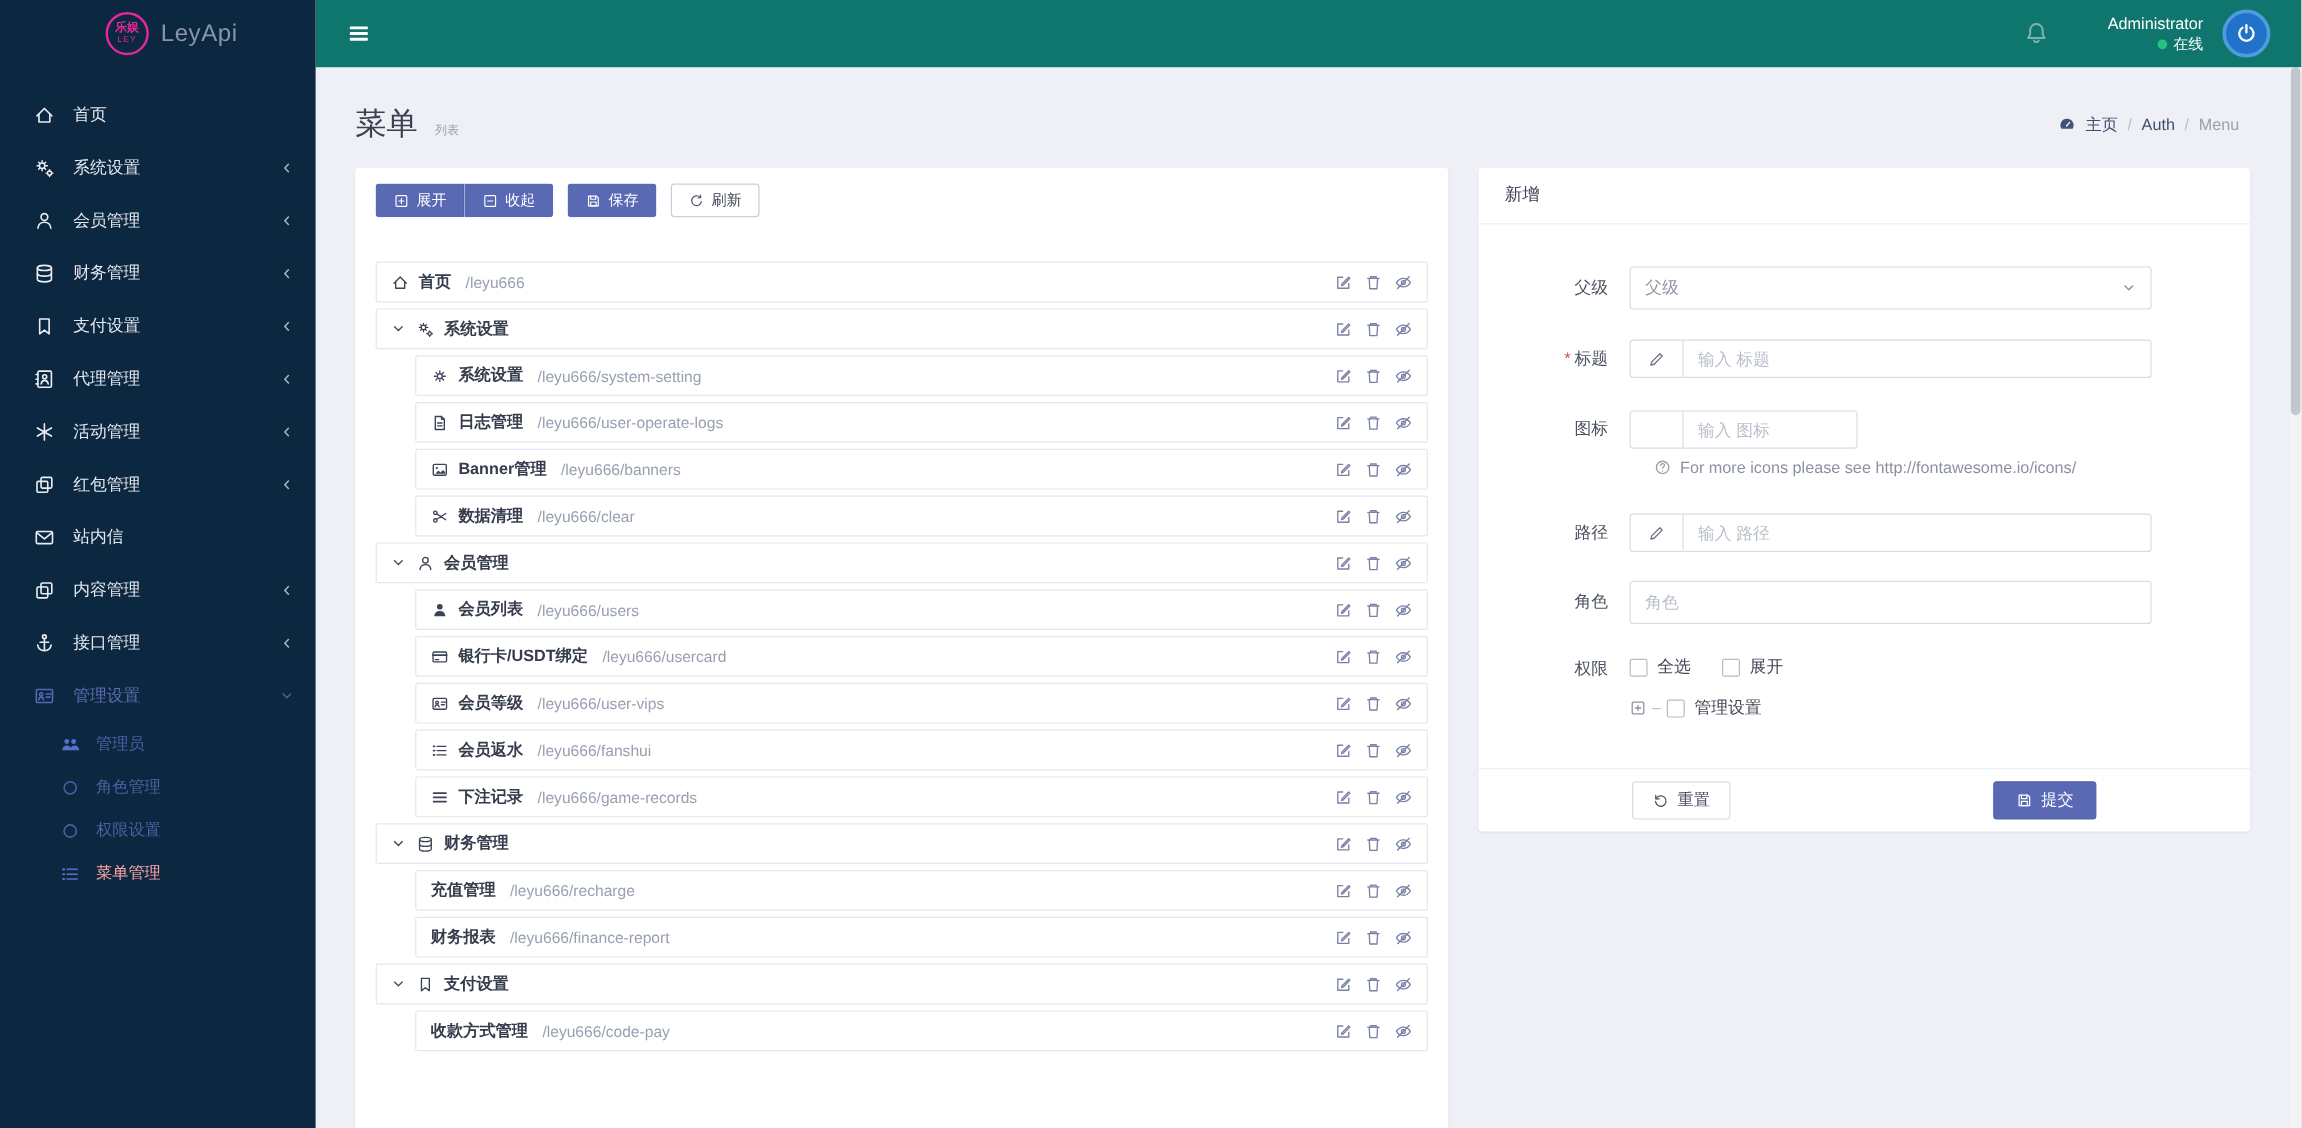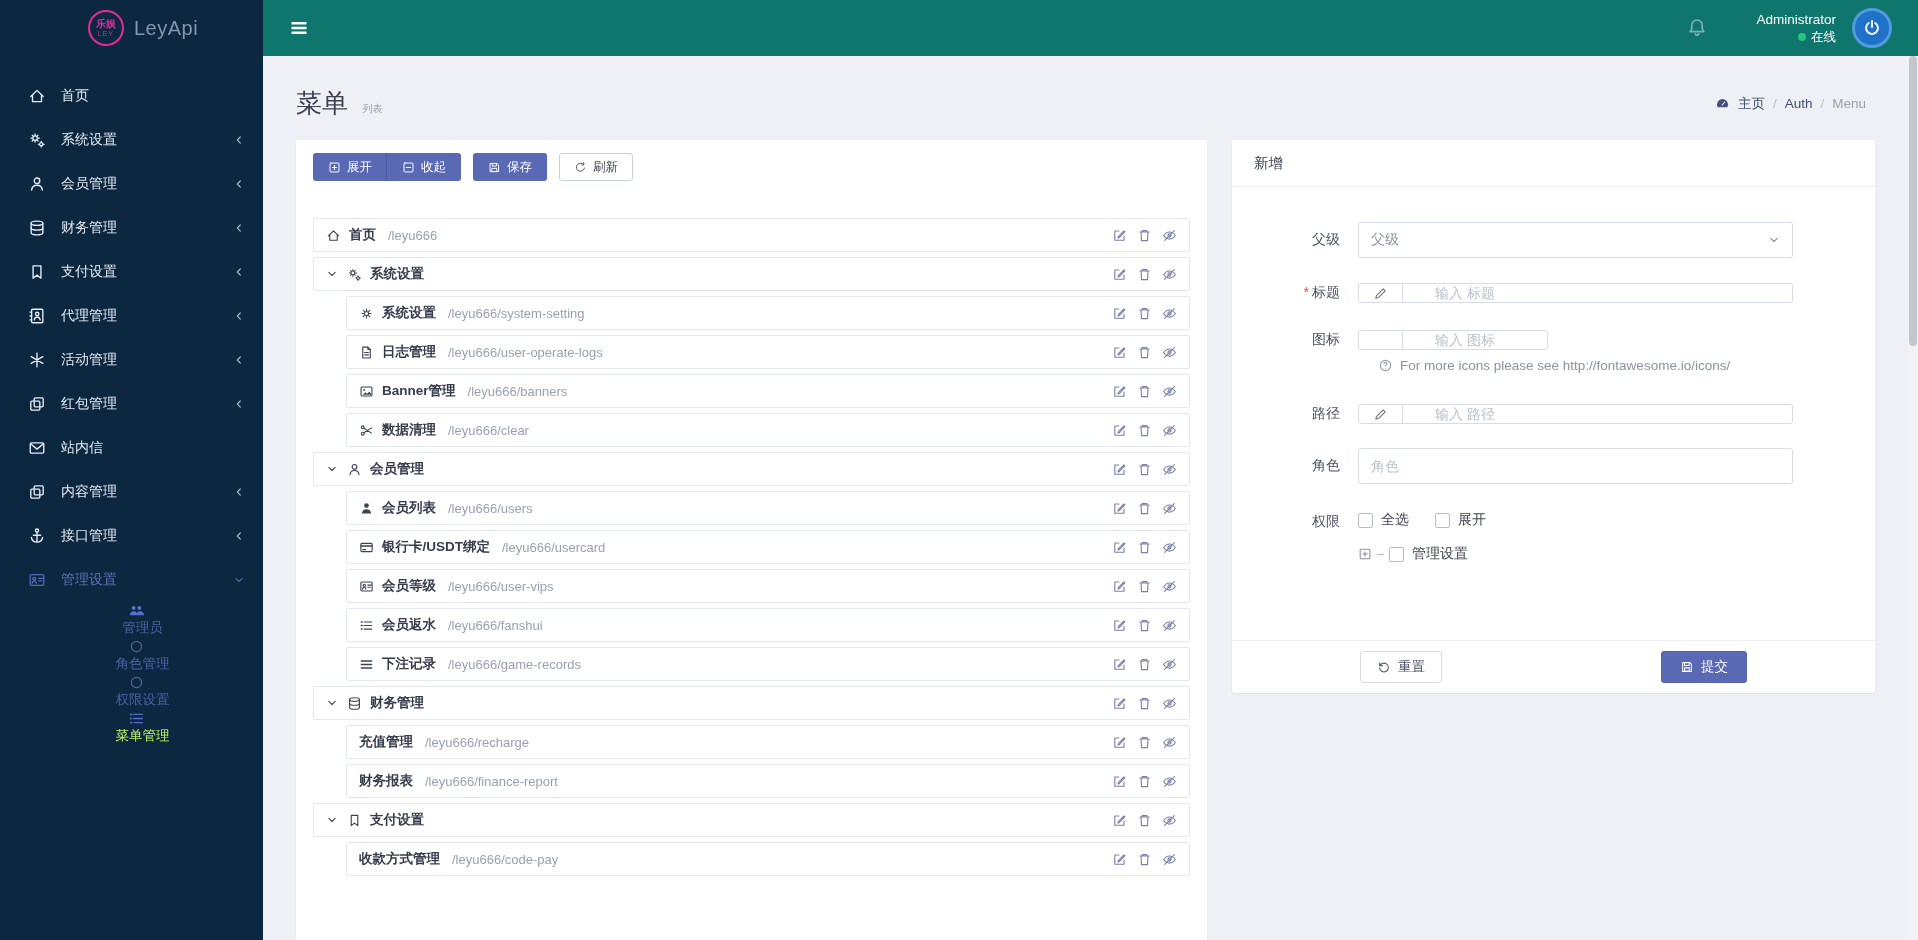--- a/index.html
+++ b/index.html
@@ -20,24 +20,24 @@
   .badge .b2 { font-size:7px; letter-spacing:1px; margin-top:1px; }
   .brand-name { color:#8795ab; font-size:20px; letter-spacing:.5px; }
   #sidebar-menu { margin-top:18px; }
   .side-item { height:44px; display:flex; align-items:center; padding:0 18px 0 28px; color:#e4e9f0; font-size:14px; cursor:pointer; }
   .side-item .sicon { width:18px; height:18px; margin-right:15px; color:#e9edf3; }
   .side-item .slabel { flex:1; }
   .side-item .schev { width:12px; height:12px; color:#ccd4e0; opacity:.85; }
   .side-item.active { color:#5e6db4; }
   .side-item.active .sicon { color:#5468b6; }
   .side-item.active .schev { color:#5e6db4; }
-  .sub-item { height:36px; display:flex; align-items:center; padding-left:22px; color:#4f5fa3; font-size:13.5px; cursor:pointer;flex-direction:column; }
+  .sub-item { height:36px; display:flex; align-items:center; padding-left:50px; color:#4f5fa3; font-size:13.5px; cursor:pointer; }
   .sub-item .sicon { width:17px; height:17px; margin-right:13px; color:#4f5fa3; }
   .sub-item .sicon.accent { color:#5570cd; }
-  .sub-item.active { color:#bef264; }
+  .sub-item.active { color:#fca5a5; }
 
   
   #topbar { position:absolute; left:263px; right:0; top:0; height:56px; background:#0f766e;
             display:flex; align-items:center; padding:0 26px; z-index:2; }
   .hamb { width:20px; height:20px; color:#fff; cursor:pointer; }
   .tb-spacer { flex:1; }
   .bell { width:22px; height:22px; color:rgba(255,255,255,.45); margin-right:48px; cursor:pointer; }
   .userblock { text-align:right; color:#fff; margin-right:16px; line-height:1.3; }
   .uname { font-size:13.5px; }
   .ustatus { font-size:12.5px; display:flex; align-items:center; justify-content:flex-end; gap:5px; }
@@ -85,21 +85,21 @@
   .form-title { height:47px; line-height:47px; padding:0 22px; font-size:14.5px; color:#3b4150; border-bottom:1px solid #eceef4; }
   .form-body { padding-top:35px; }
   .f-row { display:flex; align-items:center; }
   .f-label { width:108px; text-align:right; font-size:14px; color:#4b5160; flex-shrink:0; }
   .req { color:#d9534f; margin-right:3px; }
   .f-ctrl { margin-left:18px; }
   .select-box { width:435px; height:36px; border:1px solid #d9dce5; border-radius:3px; background:#fff;
                 display:flex; align-items:center; justify-content:space-between; padding:0 12px;
                 color:#8d93a0; font-size:14px; cursor:pointer; }
   .select-box .ico { width:12px; height:12px; color:#8a909c; }
-  .input-group { display:flex; width:435px; height:20px; border:1px solid #d9dce5; border-radius:3px; overflow:hidden; background:#fff;gap:20px; }
+  .input-group { display:flex; width:435px; height:32px; border:1px solid #d9dce5; border-radius:3px; overflow:hidden; background:#fff; }
   .input-group.short { width:190px; }
   .addon { width:44px; border-right:1px solid #d9dce5; display:flex; align-items:center; justify-content:center; color:#6e7582; flex-shrink:0; }
   .addon .ico { width:15px; height:15px; }
   .tinput { border:none; outline:none; flex:1; min-width:0; padding:0 12px; font-size:14px; color:#3f4552; background:transparent; }
   .solo-input { width:435px; height:36px; border:1px solid #d9dce5; border-radius:3px; padding:0 12px; font-size:14px; color:#3f4552; outline:none; }
   ::placeholder { color:#b9bfca; }
   .r-parent { margin-bottom:25px; } .r-title { margin-bottom:27px; } .r-icon { margin-bottom:8px; }
   .help { padding-left:146px; font-size:13.5px; color:#8b929e; display:flex; align-items:center; gap:7px; margin-bottom:31px; }
   .help .ico { width:15px; height:15px; color:#9aa0ab; }
   .r-path { margin-bottom:24px; } .r-role { margin-bottom:27px; }

